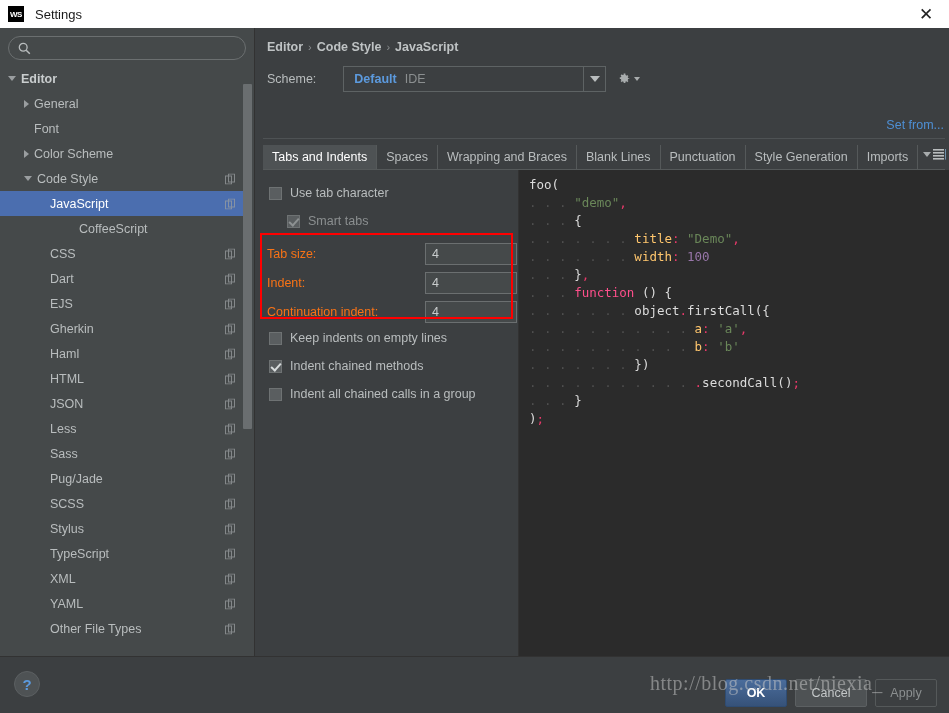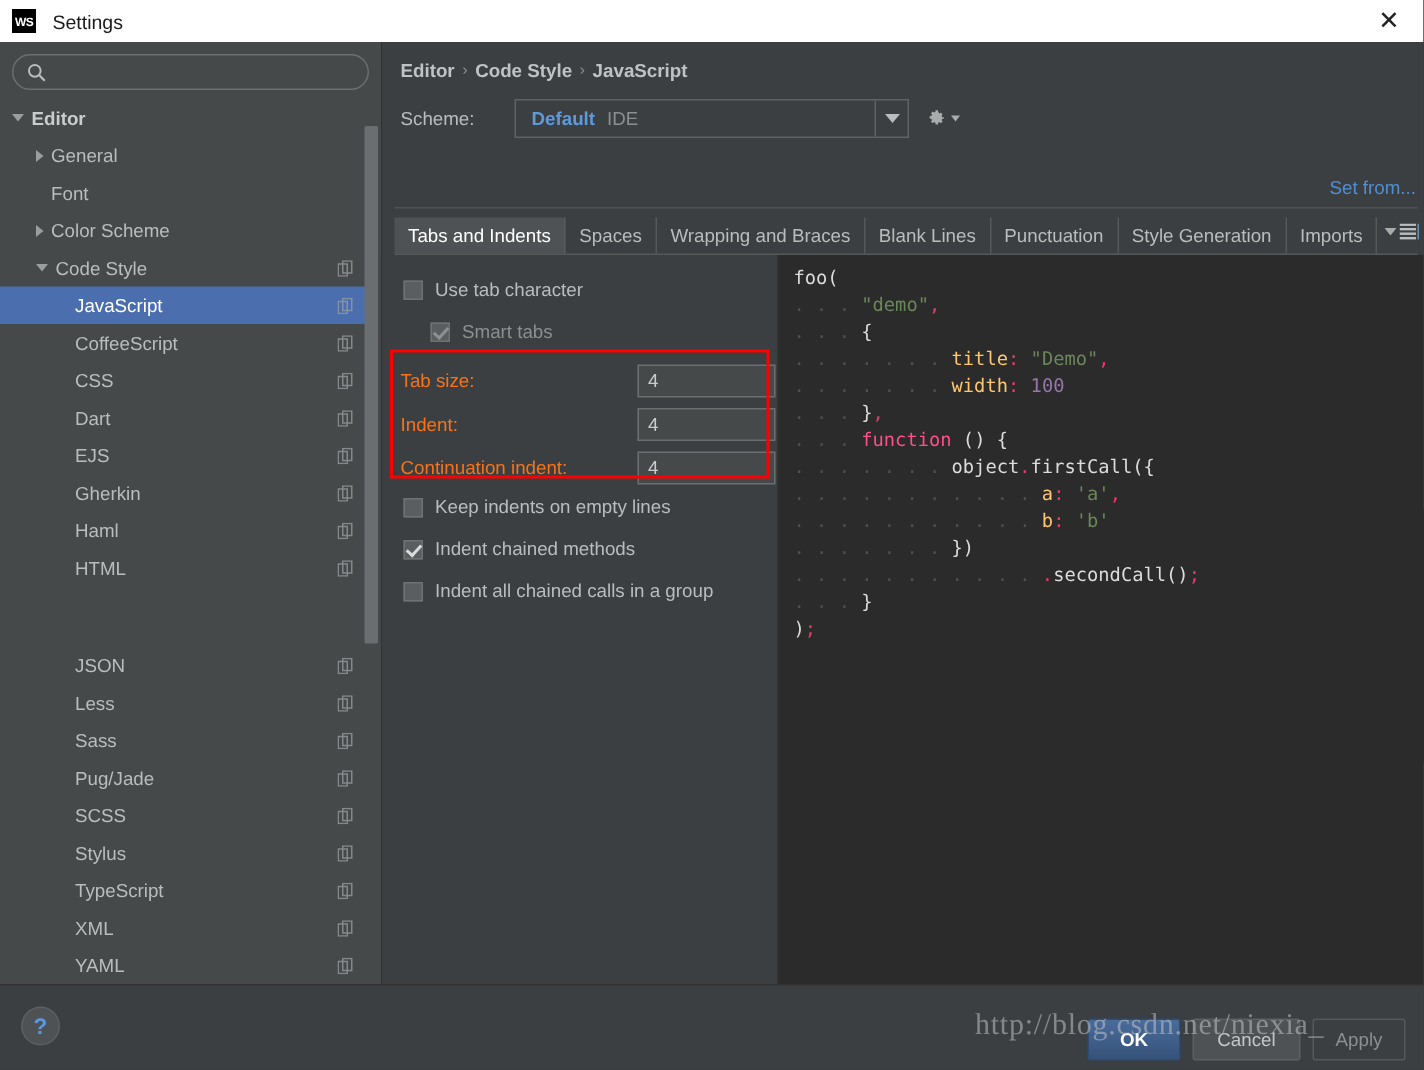--- a/index.html
+++ b/index.html
@@ -339,21 +339,21 @@
             </svg></span>
         </div>
         <div class="tree-row selected" style="padding-left: 40px;">
           <span class="arrow none"></span>
           <span>JavaScript</span>
           <span class="copy-icon"><svg width="11" height="11" viewBox="0 0 11 11">
               <rect x="0.5" y="2.5" width="6" height="8" fill="none" stroke="#9a9ea0"></rect>
               <rect x="3.5" y="0.5" width="6" height="8" fill="none" stroke="#9a9ea0"></rect>
             </svg></span>
         </div>
-        <div class="tree-row" style="padding-left: 40px;">
+        <div class="tree-row" style="padding-left: 40px; margin-left: 29px;">
           <span class="arrow none"></span>
           <span>CoffeeScript</span>
           <span class="copy-icon"><svg width="11" height="11" viewBox="0 0 11 11">
               <rect x="0.5" y="2.5" width="6" height="8" fill="none" stroke="#9a9ea0"></rect>
               <rect x="3.5" y="0.5" width="6" height="8" fill="none" stroke="#9a9ea0"></rect>
             </svg></span>
         </div>
         <div class="tree-row" style="padding-left: 40px;">
           <span class="arrow none"></span>
           <span>CSS</span>
@@ -395,21 +395,21 @@
             </svg></span>
         </div>
         <div class="tree-row" style="padding-left: 40px;">
           <span class="arrow none"></span>
           <span>HTML</span>
           <span class="copy-icon"><svg width="11" height="11" viewBox="0 0 11 11">
               <rect x="0.5" y="2.5" width="6" height="8" fill="none" stroke="#9a9ea0"></rect>
               <rect x="3.5" y="0.5" width="6" height="8" fill="none" stroke="#9a9ea0"></rect>
             </svg></span>
         </div>
-        <div class="tree-row" style="padding-left: 40px; margin-top: 40px;">
+        <div class="tree-row" style="padding-left: 40px;">
           <span class="arrow none"></span>
           <span>JSON</span>
           <span class="copy-icon"><svg width="11" height="11" viewBox="0 0 11 11">
               <rect x="0.5" y="2.5" width="6" height="8" fill="none" stroke="#9a9ea0"></rect>
               <rect x="3.5" y="0.5" width="6" height="8" fill="none" stroke="#9a9ea0"></rect>
             </svg></span>
         </div>
         <div class="tree-row" style="padding-left: 40px;">
           <span class="arrow none"></span>
           <span>Less</span>

